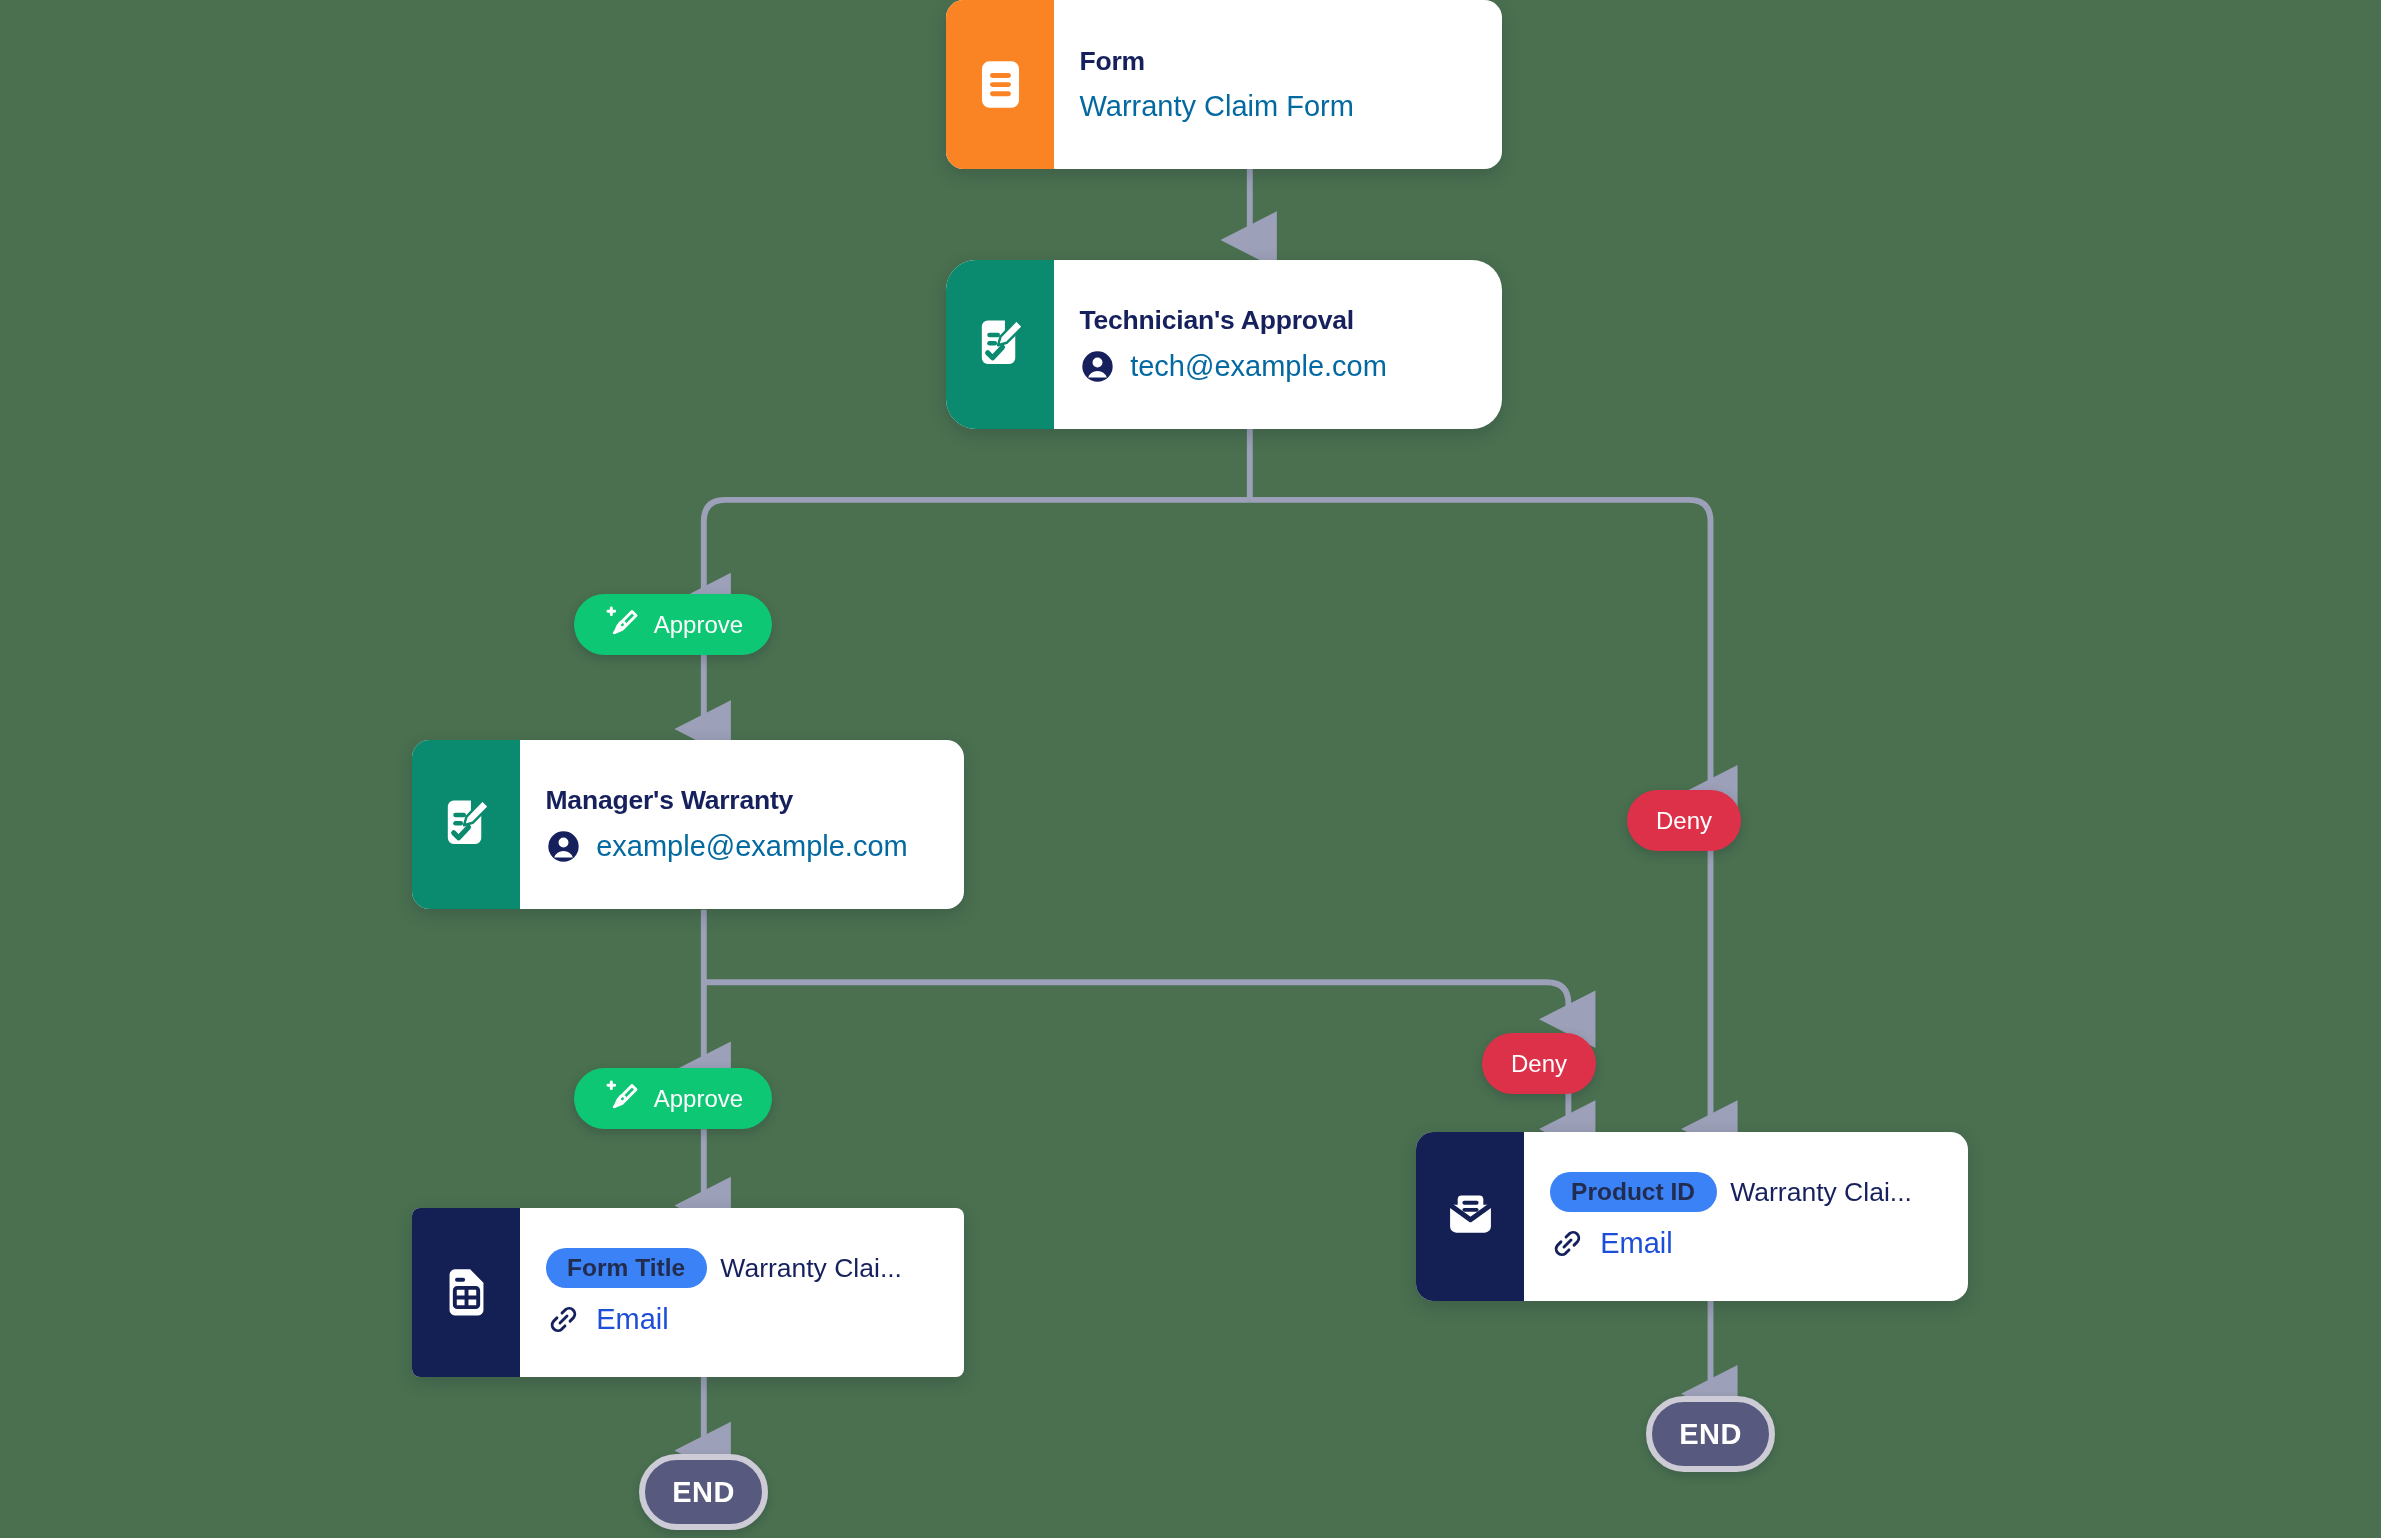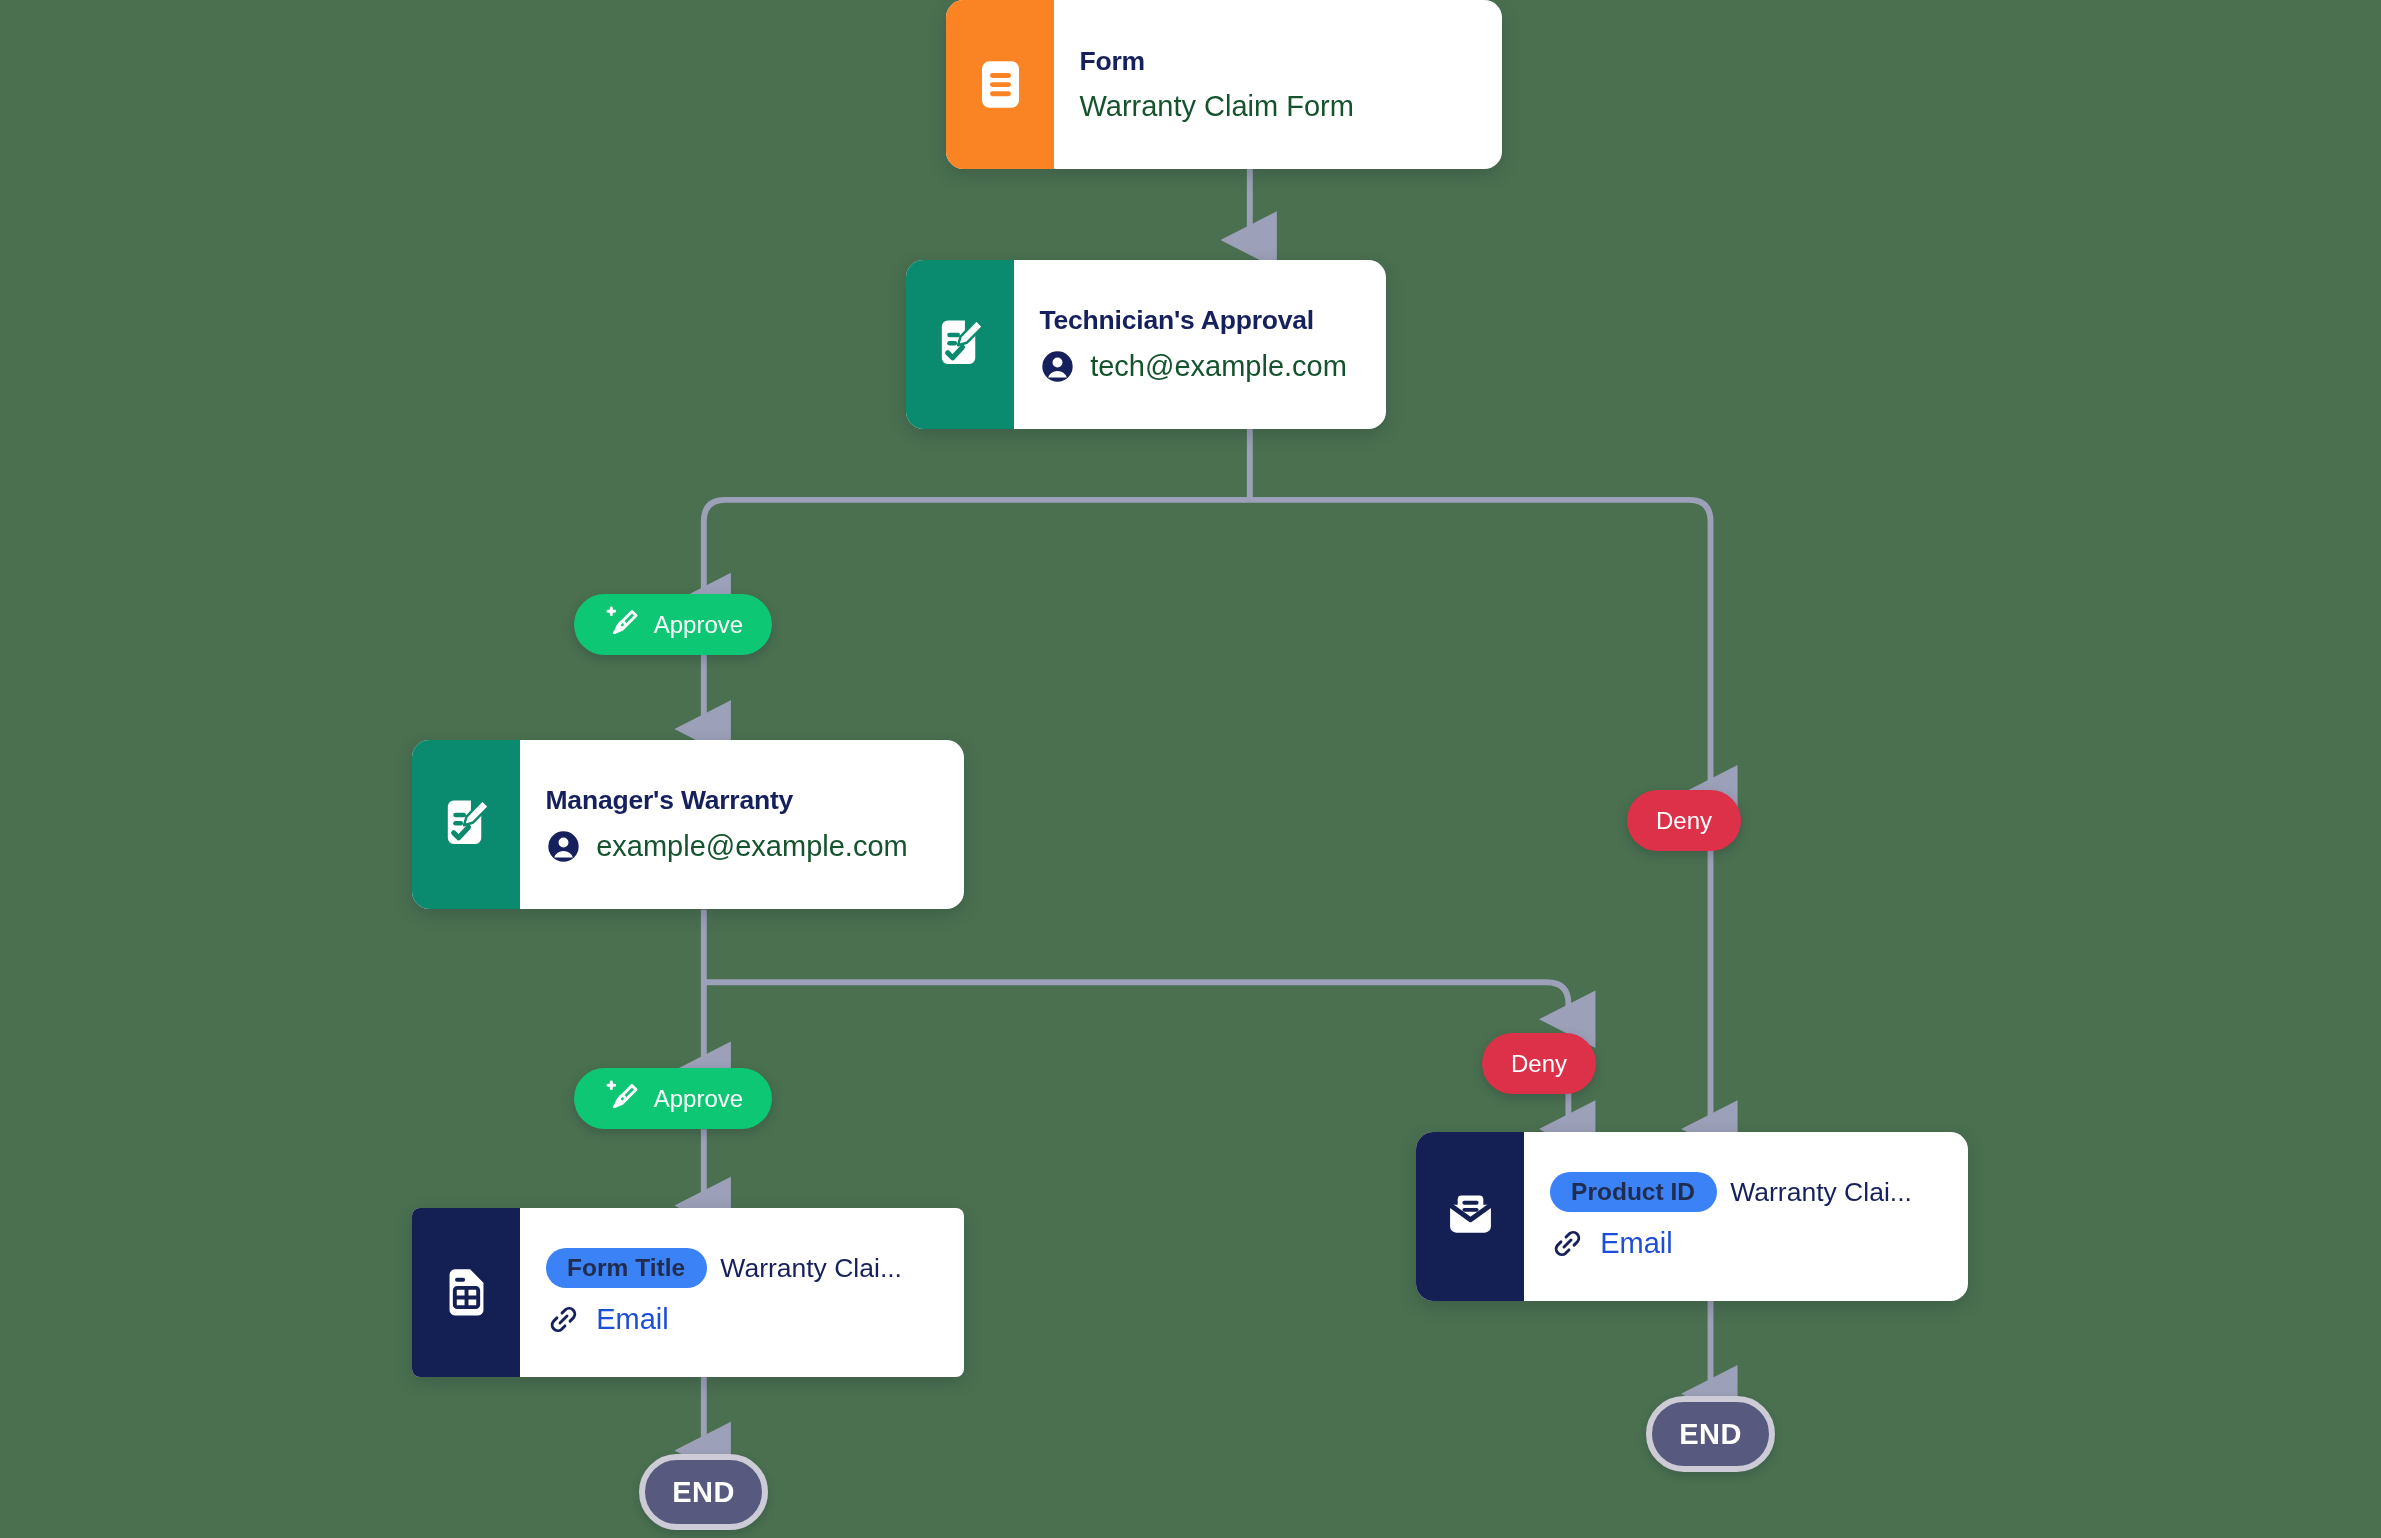--- a/index.html
+++ b/index.html
@@ -66,21 +66,21 @@
     white-space: nowrap;
   }
   .node-sub {
     display: flex;
     align-items: center;
     gap: 15.7px;
     font-size: 29px;
     color: #16205c;
     white-space: nowrap;
   }
-  .node-sub .sub-text { font-size: 29px; color: #14532d; }
+  .node-sub .sub-text { font-size: 29px; color: #0369a1; }
 
   .icon-orange { background: #fa8423; }
   .icon-teal   { background: #0a8a6e; }
   .icon-navy   { background: #141f53; }
 
   
   .field-row {
     display: flex;
     align-items: center;
     gap: 13.7px;
@@ -195,21 +195,21 @@
       </svg>
     </div>
     <div class="node-body">
       <div class="node-title">Form</div>
       <div class="node-sub">
         <span class="sub-text">Warranty Claim Form</span>
       </div>
     </div>
   </div>
 
-  <div class="node" style="left:906px; top:260px; width:480px; height:169px;">
+  <div class="node" style="left:946px; top:260px; width:556px; height:169px;border-radius:30px;">
     <div class="node-icon icon-teal">
       <svg width="59" height="59" viewBox="0 0 24 24">
         <path d="M4.4 4.6a2.4 2.4 0 0 1 2.4-2.4h7.0l0 4.3 4.2 0v11.0a2.4 2.4 0 0 1-2.4 2.4H6.8a2.4 2.4 0 0 1-2.4-2.4z" fill="#ffffff"></path>
         <rect x="6.6" y="7.2" width="5.2" height="1.8" rx="0.9" fill="#0a8a6e"></rect>
         <rect x="6.6" y="10.6" width="4.0" height="1.8" rx="0.9" fill="#0a8a6e"></rect>
         <path d="M6.8 15.4l2.0 2.0 4.0-4.3" fill="none" stroke="#0a8a6e" stroke-width="2.1" stroke-linecap="round" stroke-linejoin="round"></path>
         <path d="M18.5 2.1l2.6 2.6-6.6 6.6-3.5 1.0 1.0-3.5z" fill="#ffffff" stroke="#0a8a6e" stroke-width="1.0" stroke-linejoin="round"></path>
       </svg>
     </div>
     <div class="node-body">

